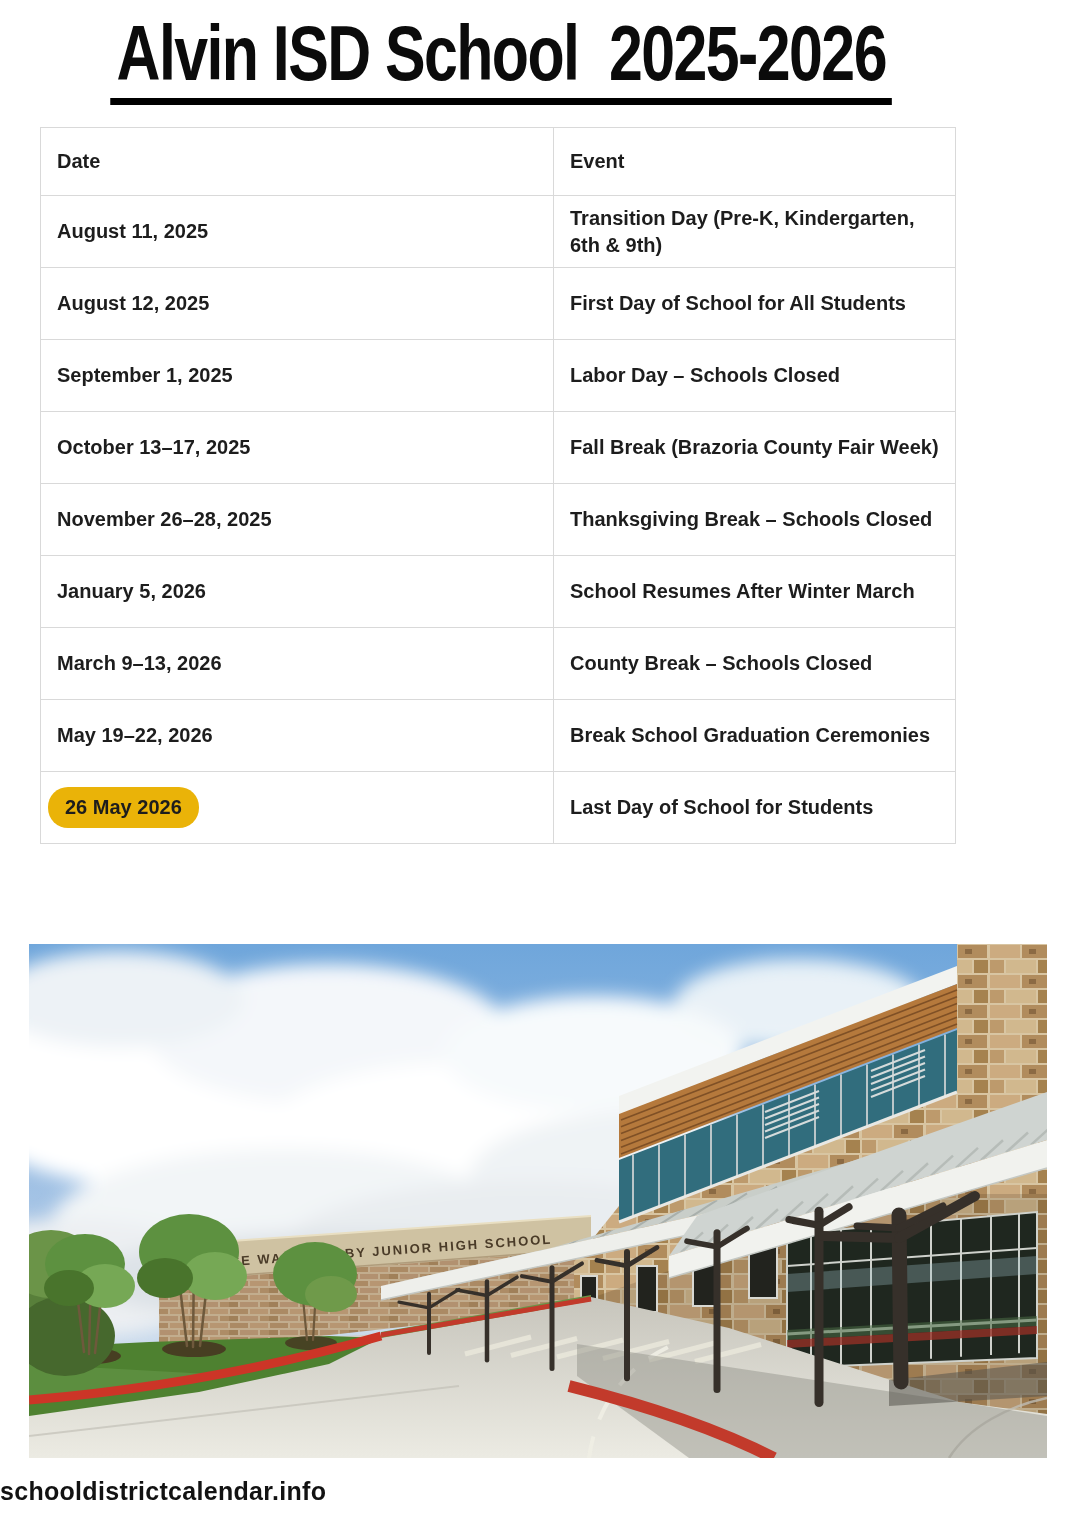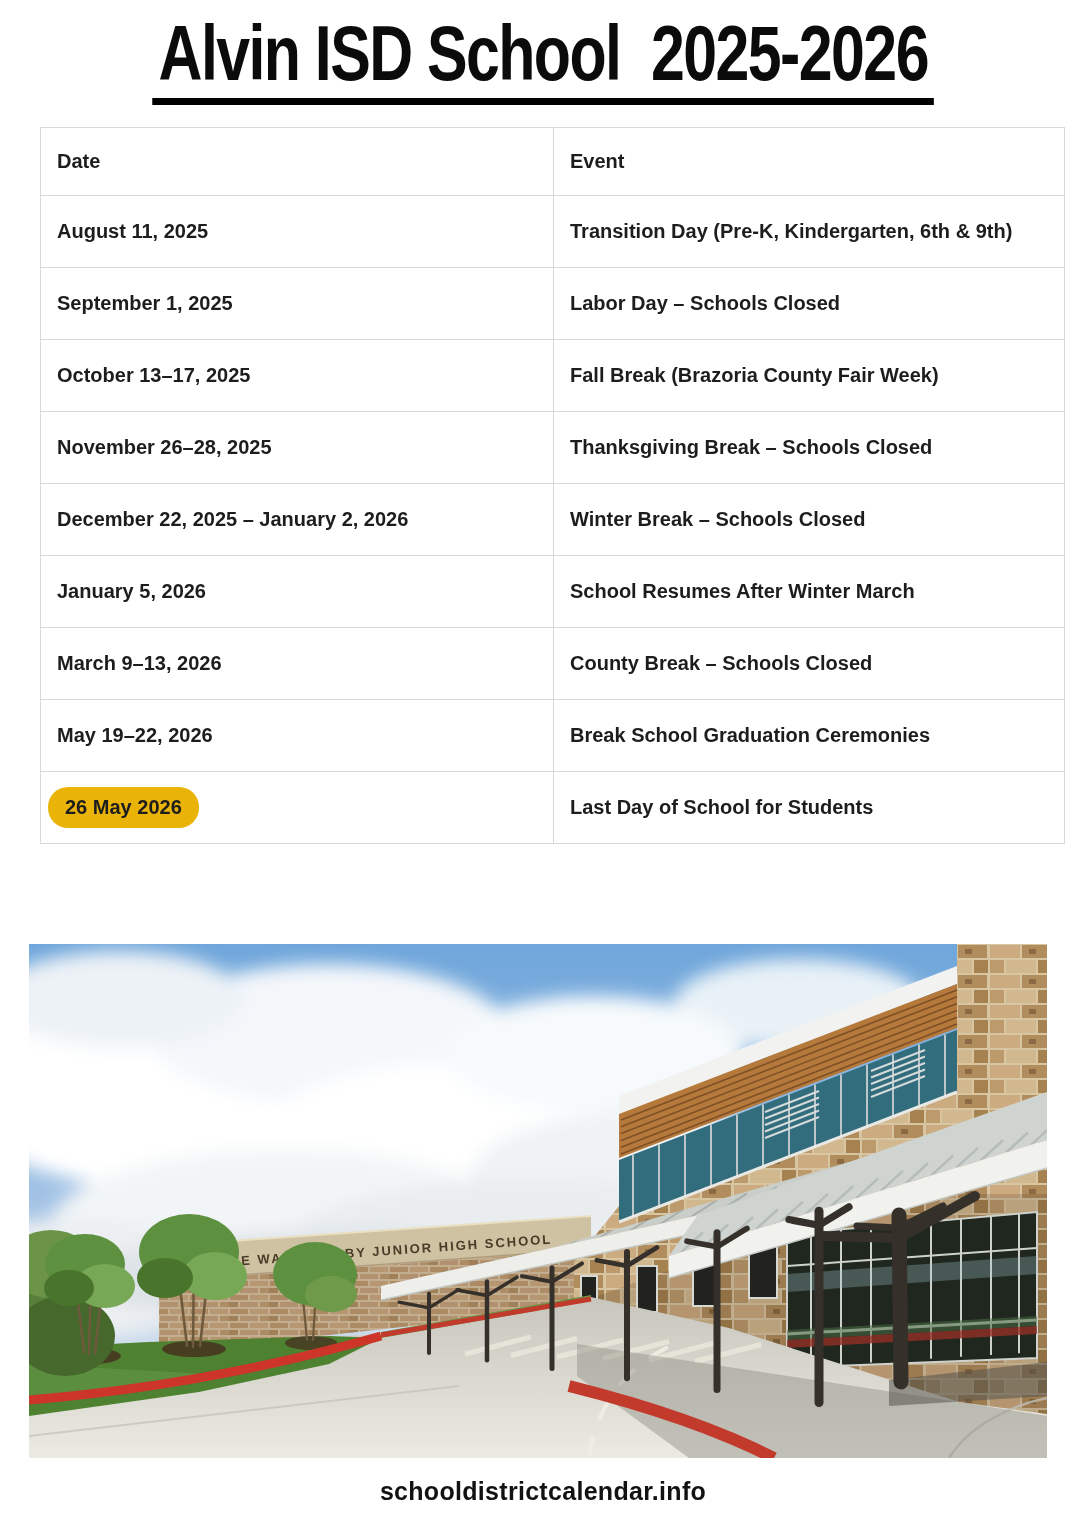--- a/index.html
+++ b/index.html
@@ -1,30 +1,30 @@
 <!DOCTYPE html>
 <html><head>
 <meta charset="utf-8">
 <style>
   html,body{margin:0;padding:0;width:1086px;height:1536px;background:#ffffff;overflow:hidden;
             font-family:"Liberation Sans",sans-serif;}
-  .title-wrap{position:absolute;top:8px;left:0;width:1086px;text-align:center;}
+  .title-wrap{position:absolute;top:8px;left:0;width:1086px;text-align:left;}
   .title{display:inline-block;font-weight:bold;font-size:78px;line-height:90px;letter-spacing:-2px;
          color:#0b0b0b;transform:scaleX(0.78);transform-origin:center;white-space:pre;
          border-bottom:7px solid #000;padding:0 8px;}
-  table.cal{position:absolute;left:40px;top:127px;width:1025px;border-collapse:collapse;table-layout:fixed;padding-left:12px;}
+  table.cal{position:absolute;left:40px;top:127px;width:916px;border-collapse:collapse;table-layout:fixed;padding-left:12px;}
   table.cal th,table.cal td{border:1px solid #d9d9d9;font-size:20px;font-weight:bold;color:#1d1d1d;
          text-align:left;padding:0 16px;vertical-align:middle;line-height:27px;}
   table.cal th{height:67px;}
   table.cal td{height:71px;}
   table.cal col.c1{width:513px;}
   .pill{display:inline-block;background:#eab308;border-radius:20px;padding:7px 17px;margin-left:-9px;}
   .photo{position:absolute;left:29px;top:944px;width:1018px;height:514px;overflow:hidden;}
   .photo svg{display:block;width:100%;height:100%;}
-  .footer{position:absolute;top:1477px;left:0;width:1086px;text-align:center;font-size:25px;
+  .footer{position:absolute;top:1477px;left:0;width:1086px;font-size:25px;
           font-weight:bold;letter-spacing:0.3px;color:#121212;}
 </style>
 </head>
 <body>
 
 <div class="title-wrap">
   <span class="title">Alvin ISD School  2025-2026</span>
 </div>
 
 <table class="cal">
@@ -37,34 +37,34 @@
       <th>Date</th>
       <th>Event</th>
     </tr>
   </thead>
   <tbody>
       <tr>
         <td><span>August 11, 2025</span></td>
         <td>Transition Day (Pre-K, Kindergarten, 6th &amp; 9th)</td>
       </tr>
       <tr>
+        <td><span>August 12, 2025</span></td>
+        <td>First Day of School for All Students</td>
+      </tr>
+      <tr>
         <td><span>September 1, 2025</span></td>
         <td>Labor Day – Schools Closed</td>
       </tr>
       <tr>
         <td><span>October 13–17, 2025</span></td>
         <td>Fall Break (Brazoria County Fair Week)</td>
       </tr>
       <tr>
         <td><span>November 26–28, 2025</span></td>
         <td>Thanksgiving Break – Schools Closed</td>
-      </tr>
-      <tr>
-        <td><span>December 22, 2025 – January 2, 2026</span></td>
-        <td>Winter Break – Schools Closed</td>
       </tr>
       <tr>
         <td><span>January 5, 2026</span></td>
         <td>School Resumes After Winter March</td>
       </tr>
       <tr>
         <td><span>March 9–13, 2026</span></td>
         <td>County Break – Schools Closed</td>
       </tr>
       <tr>

